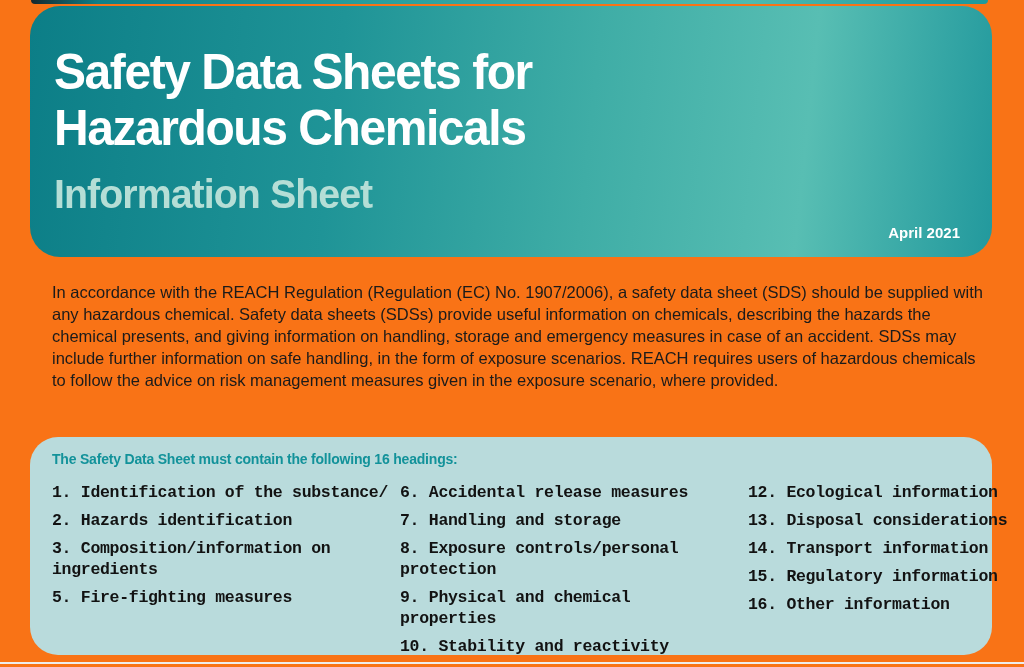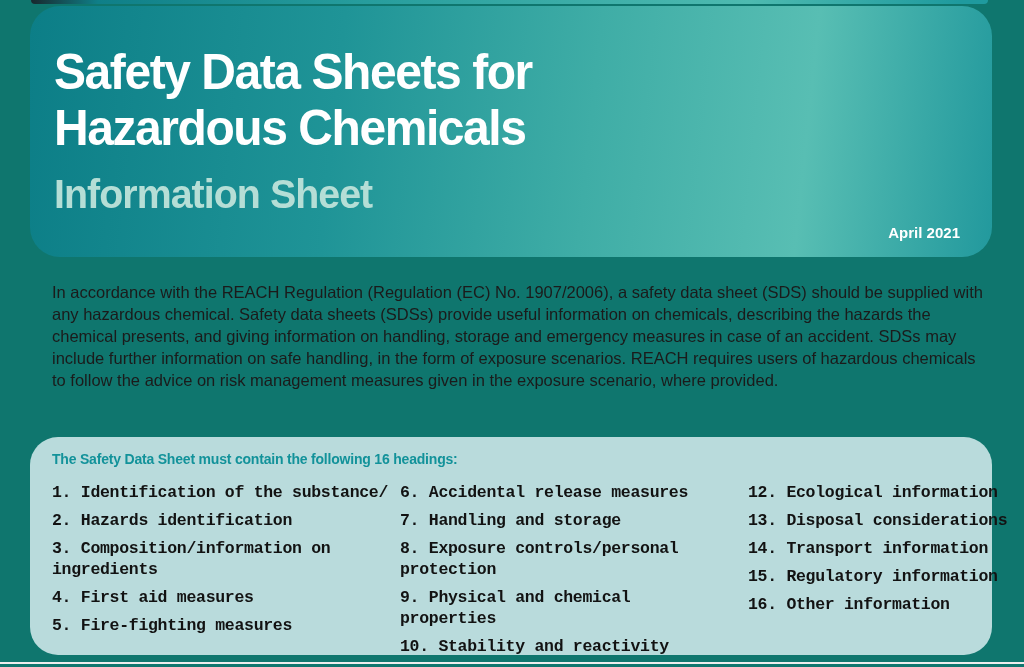--- a/index.html
+++ b/index.html
@@ -1,18 +1,18 @@
 <!DOCTYPE html>
 <html><head>
 <meta charset="utf-8">
 <style>
   * { margin:0; padding:0; box-sizing:border-box; }
   html,body { background:#ffffff; }
   .page {
-    position:relative; width:1024px; height:667px; background:#0f766e;
+    position:relative; width:1024px; height:667px; background:#f97316;
     font-family:"Liberation Sans", sans-serif; overflow:hidden;
   }
   
   .top-strip {
     position:absolute; top:0; left:31px; width:957px; height:4px;
     border-radius:0 0 9px 9px;
     background:linear-gradient(to right,#18282d 0%,#0f7f88 7%,#279d9d 35%,#4ebab0 75%,#1f9a9e 97%);
   }
   
   .hero {
@@ -88,23 +88,20 @@
           <div class="hb-item">
             <div>1. Identification of the substance/</div>
           </div>
           <div class="hb-item">
             <div>2. Hazards identification</div>
           </div>
           <div class="hb-item">
             <div>3. Composition/information on ingredients</div>
           </div>
           <div class="hb-item">
-            <div>4. First aid measures</div>
-          </div>
-          <div class="hb-item">
             <div>5. Fire-fighting measures</div>
           </div>
         </div>
       <div class="hb-col c1">
           <div class="hb-item">
             <div>6. Accidental release measures</div>
           </div>
           <div class="hb-item">
             <div>7. Handling and storage</div>
           </div>

